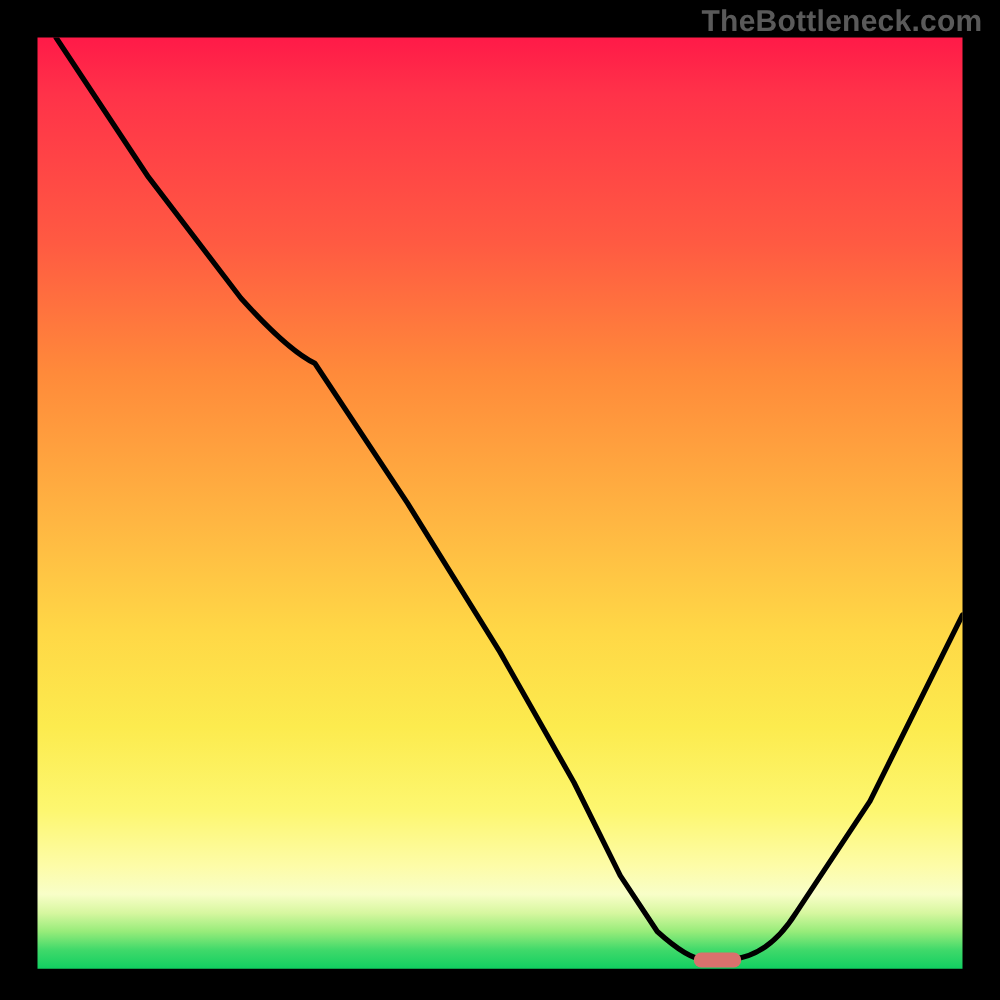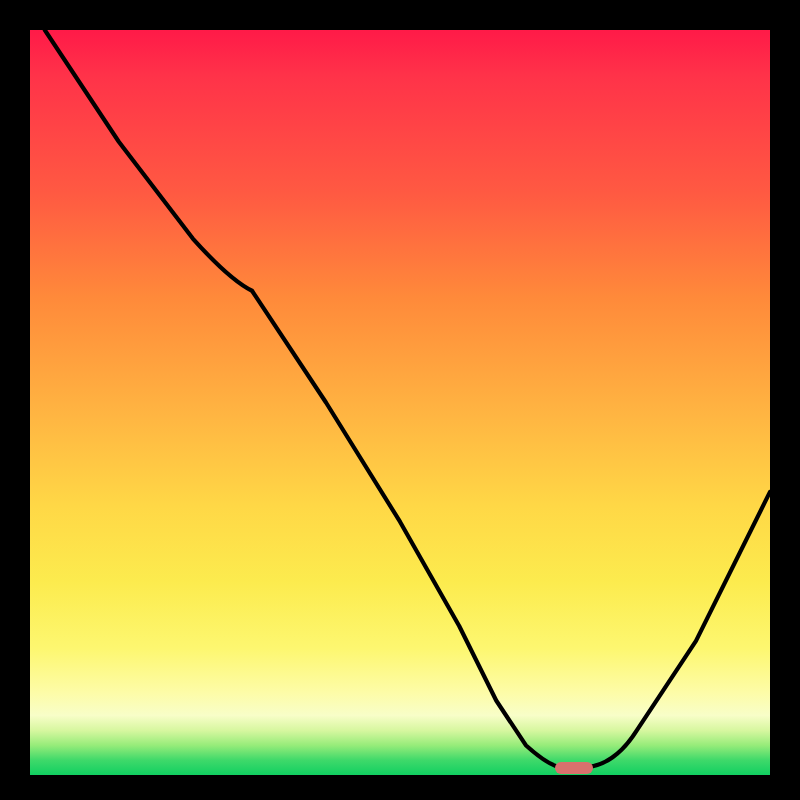--- a/index.html
+++ b/index.html
@@ -68,20 +68,21 @@
     z-index: 6;
     background: #d9716d;
     border-radius: 6px;
   }
 </style>
 </head>
 <body>
 
 <div class="outer">
 
+  <div class="watermark">TheBottleneck.com</div>
 
   <div class="plot"></div>
 
   <svg class="curve" viewBox="0 0 740 745" preserveAspectRatio="none">
 
     <path d="M 14.8 0
              L 88.8 111.75
              L 162.8 208.6
              Q 200 250 222 260.75
              L 296 372.5

